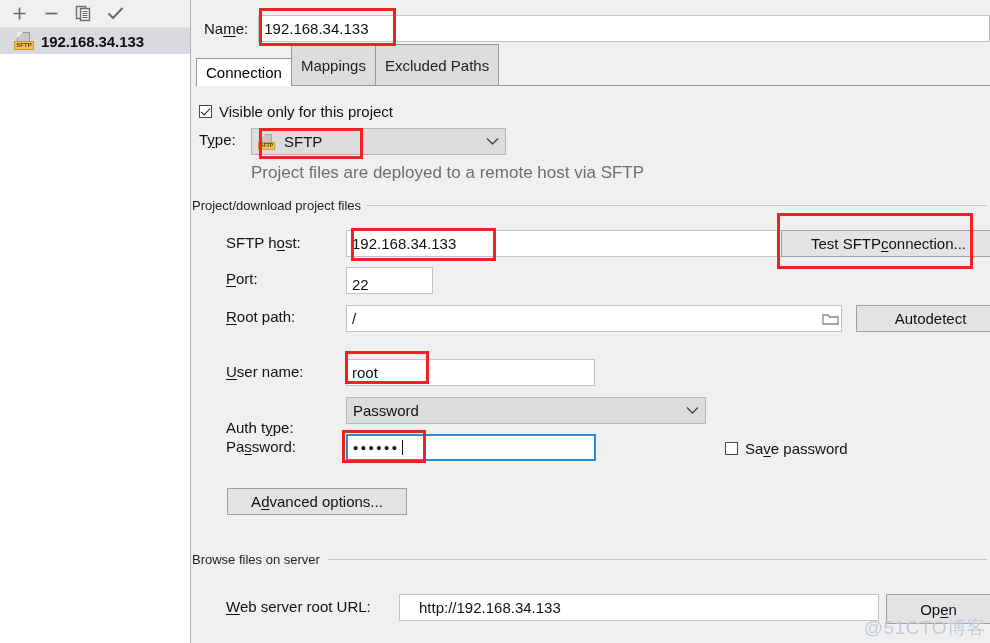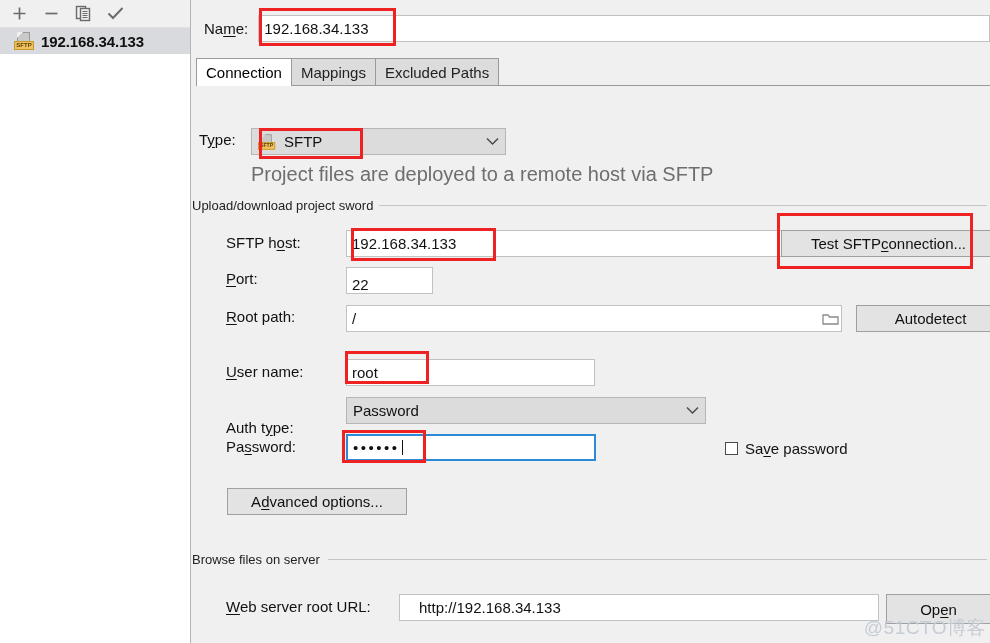--- a/index.html
+++ b/index.html
@@ -131,21 +131,21 @@
   #tabstrip {
     position: absolute;
     left: 5px; top: 57px;
     right: 0;
     height: 29px;
     display: flex;
     align-items: flex-end;
     border-bottom: 1px solid #9a9a9a;
   }
   .tab {
-    height: 27px;
+    height: 41px;
     display: flex; align-items: center;
     padding: 0 9px;
     font-size: 15px;
     background: #dcdcdc;
     border: 1px solid #9a9a9a;
     border-bottom: none;
     margin-right: -1px;
     color: #222;
     cursor: default;
   }
@@ -201,21 +201,21 @@
     position: relative;
   }
   .combo .caret {
     margin-left: auto;
     width: 18px;
     display:flex; align-items:center; justify-content:center;
   }
 
   .hint {
     color: #6e6e6e;
-    font-size: 20px;
+    font-size: 17px;
   }
 
   
   .group-title-row {
     display: flex; align-items: center;
     gap: 6px;
   }
   .group-title {
     font-size: 13px;
     color: #222;
@@ -336,40 +336,44 @@
           <span>Mappings</span>
         </div>
       <div class="tab">
           <span>Excluded Paths</span>
         </div>
       <div class="filler"></div>
     </div>
 
     <div id="content">
 
+      <div class="chk-row field-abs" style="left:8px; top:17px;">
+        <span class="chkbox checked"></span>
+        <span class="lbl">Visible only for this project</span>
+      </div>
 
       <span class="lbl field-abs" style="left:8px; top:45px;"><span>T</span><span class="u">y</span><span>pe:</span></span>
       <div class="combo field-abs" style="left:60px; top:42px; width:255px;">
         <span class="sftp-icon" style="margin-right:6px; transform:scale(.86); transform-origin:left center;">
           <span class="sheet"></span>
             <span class="corner" style="border-left-color:#dcdcdc;"></span>
           <span class="tag">SFTP</span>
         </span>
         <span>SFTP</span>
         <span class="caret">
           <svg width="13" height="9" viewBox="0 0 13 9">
               <path d="M1 1.5 L6.5 7 L12 1.5" stroke="#4a4a4a" stroke-width="1.5" fill="none"></path>
             </svg>
         </span>
       </div>
 
       <div class="hint field-abs" style="left:60px; top:77px;">Project files are deployed to a remote host via SFTP</div>
 
       <div class="group-title-row field-abs" style="left:1px; top:112px; width:795px;">
-        <span class="group-title">Upload/download project sword</span>
+        <span class="group-title">Project/download project files</span>
         <span class="group-line"></span>
       </div>
 
       <span class="lbl field-abs" style="left:35px; top:148px;"><span>SFTP h</span><span class="u">o</span><span>st:</span></span>
       <div class="textfield field-abs" style="left:155px; top:144px; width:440px;">
         <span>192.168.34.133</span>
       </div>
 
       <div class="btn field-abs" style="left:590px; top:144px; width:215px;">
           <span>Test SFTP </span>

